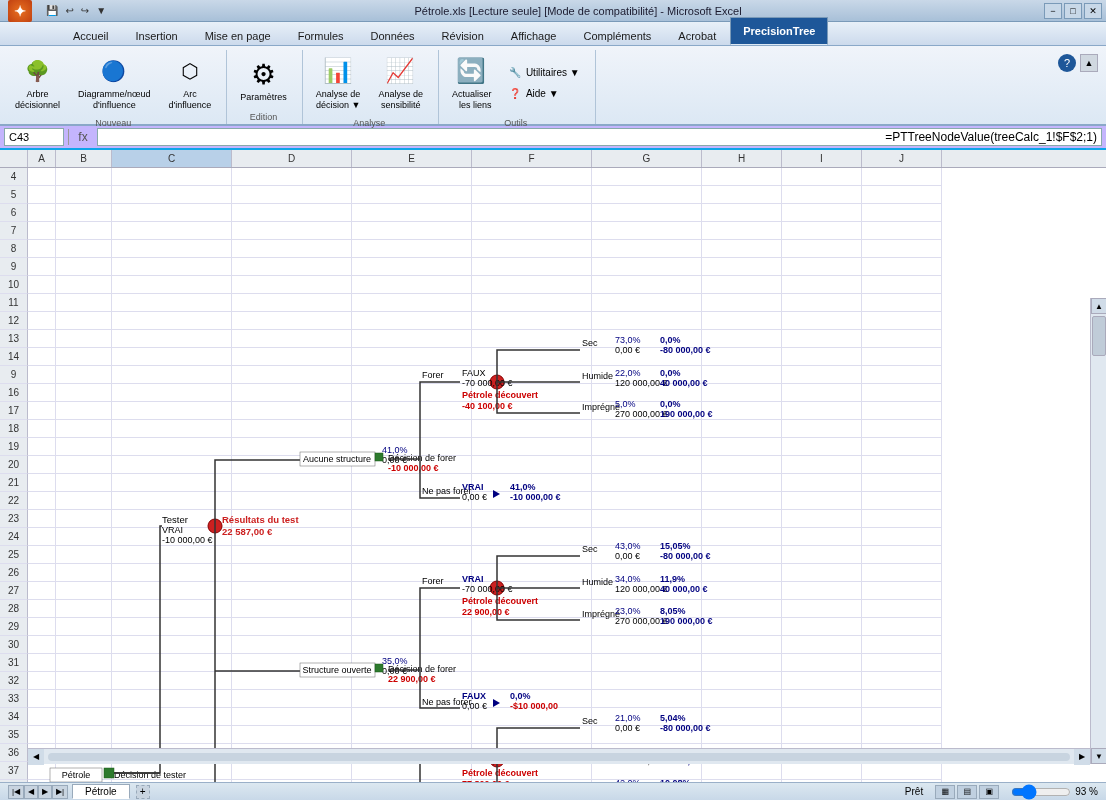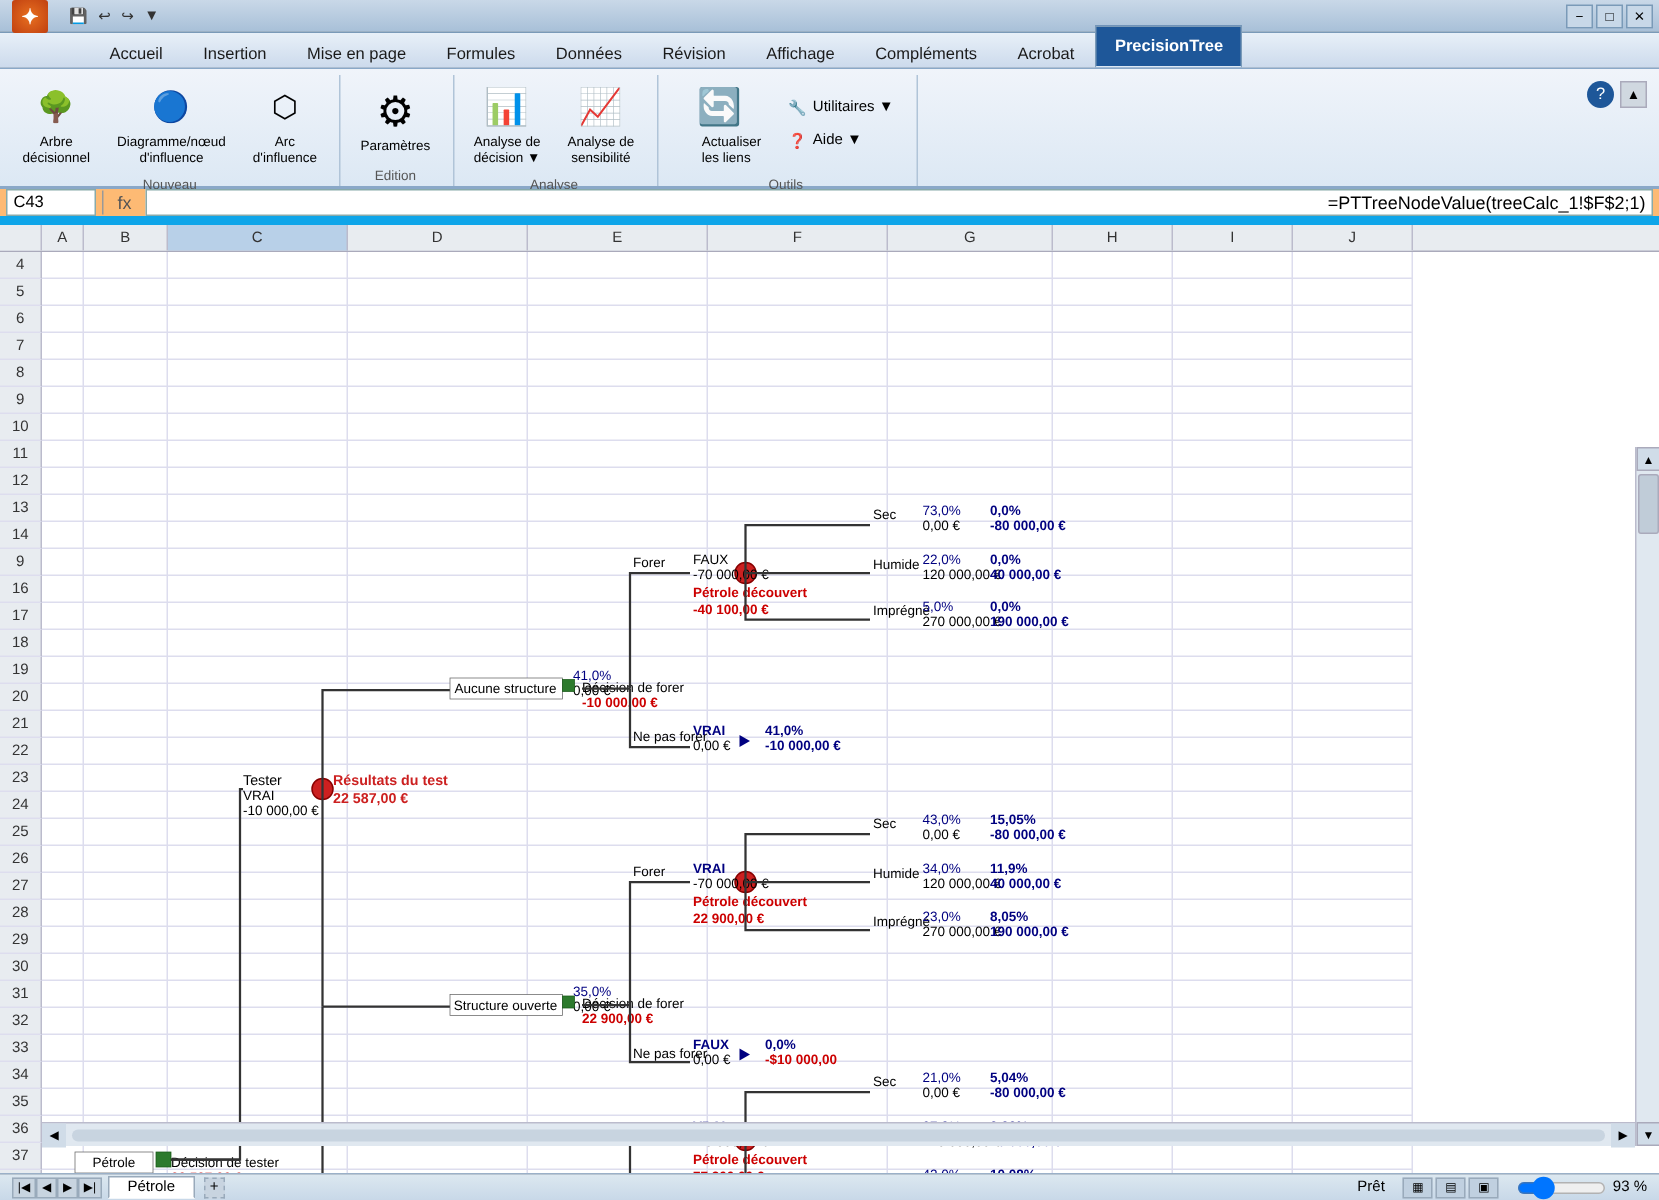--- a/index.html
+++ b/index.html
@@ -110,25 +110,25 @@
       align-items: center;
       gap: 4px;
       padding: 2px 6px;
       cursor: pointer;
       border: 1px solid transparent;
       font-size: 10px;
     }
 
     
     #formula-bar {
-      background: #fdba74;
+      background: #c4b5fd;
       height: 24px;
       display: flex;
       align-items: center;
-      border-bottom: 6px solid #0ea5e9;
+      border-bottom: 2px solid #0ea5e9;
       padding: 0 4px;
       gap: 4px;
     }
     #cell-ref {
       width: 60px;
       height: 18px;
       border: 1px solid #8aa;
       font-size: 11px;
       padding: 0 4px;
       background: white;
@@ -303,20 +303,21 @@
     <div id="office-btn">
       <span id="office-logo">✦</span>
     </div>
     <div id="qat">
       <span class="qat-btn">💾</span>
       <span class="qat-btn">↩</span>
       <span class="qat-btn">↪</span>
       <span class="qat-btn">▼</span>
     </div>
   </div>
+  <div id="titlebar-title">Pétrole.xls [Lecture seule] [Mode de compatibilité] - Microsoft Excel</div>
   <div id="titlebar-controls">
     <div class="title-btn">−</div>
     <div class="title-btn">□</div>
     <div class="title-btn">✕</div>
   </div>
 </div>
 
 <div id="ribbon-tabs">
   <div class="ribbon-tab">Accueil</div>
   <div class="ribbon-tab">Insertion</div>
@@ -371,21 +372,21 @@
         <div style="font-size:9px;text-align:center;line-height:1.2;">Analyse de<br>sensibilité</div>
       </div>
     </div>
     <div class="ribbon-group-label">Analyse</div>
   </div>
 
   <div class="ribbon-group">
     <div class="ribbon-group-content">
       <div class="ribbon-btn">
         <div class="ribbon-btn-icon" style="font-size:24px;">🔄</div>
-        <div style="font-size:9px;text-align:left;line-height:1.2;margin-left:16px;">Actualiser<br>les liens</div>
+        <div style="font-size:9px;text-align:right;line-height:1.2;">Actualiser<br>les liens</div>
       </div>
       <div style="display:flex;flex-direction:column;gap:4px;">
         <div class="ribbon-btn-row">
           <span>🔧</span>
           <span>Utilitaires ▼</span>
         </div>
         <div class="ribbon-btn-row">
           <span>❓</span>
           <span>Aide ▼</span>
         </div>

